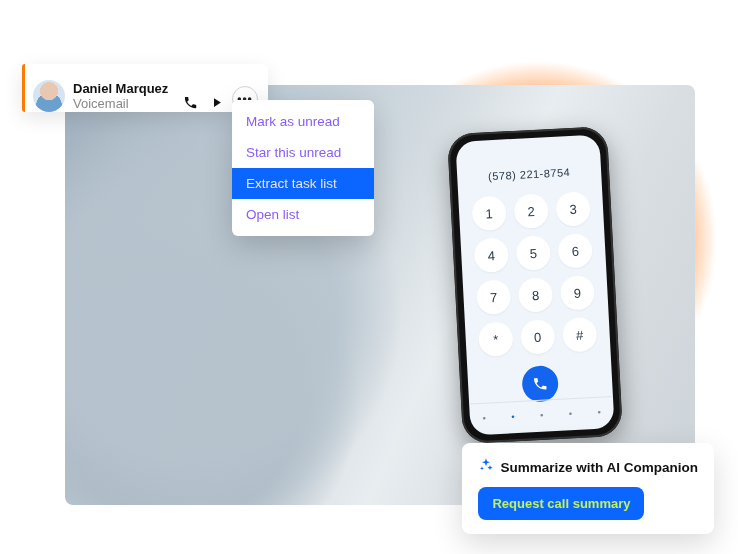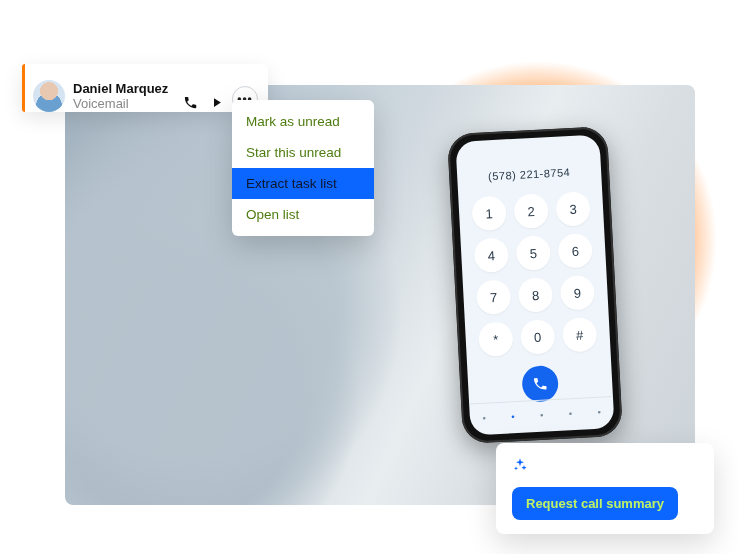--- a/index.html
+++ b/index.html
@@ -130,24 +130,24 @@
   .dropdown {
     position:absolute;
     left:232px;top:100px;
     width:142px;
     background:#fff;border-radius:6px;
     box-shadow:0 10px 30px rgba(0,0,0,.18);
     padding:6px 0;
     z-index:4;
   }
   .dropdown .item{
-    font-size:13.5px;color:#4d7c0f;
+    font-size:13.5px;color:#8b5cf6;
     padding:8px 14px;cursor:pointer;
   }
-  .dropdown .item.sel{background:#0b66ff;color:#0f172a}
+  .dropdown .item.sel{background:#0b66ff;color:#e5e5e5}
 
   
   .ai-card{
     position:absolute;
     right:24px;bottom:20px;
     background:#fff;border-radius:8px;
     box-shadow:0 10px 30px rgba(0,0,0,.15);
     padding:14px 16px 14px 16px;
     z-index:5;
     min-width: 218px;
@@ -228,15 +228,16 @@
   <div class="item">Open list</div>
 </div>
 
 <div class="ai-card">
   <div class="hdr">
     <span class="spark">
       <svg viewBox="0 0 24 24">
           <path fill="#0b66ff" d="M12 2l1.5 4.5L18 8l-4.5 1.5L12 14l-1.5-4.5L6 8l4.5-1.5L12 2zm6 10l.9 2.7L22 16l-3.1 1.3L18 20l-.9-2.7L14 16l3.1-1.3L18 12zM6 14l.7 2.1L9 17l-2.3.9L6 20l-.7-2.1L3 17l2.3-.9L6 14z"></path>
         </svg>
     </span>
+    <span class="t">Summarize with AI Companion</span>
   </div>
   <button>Request call summary</button>
 </div>
 
 </body></html>

